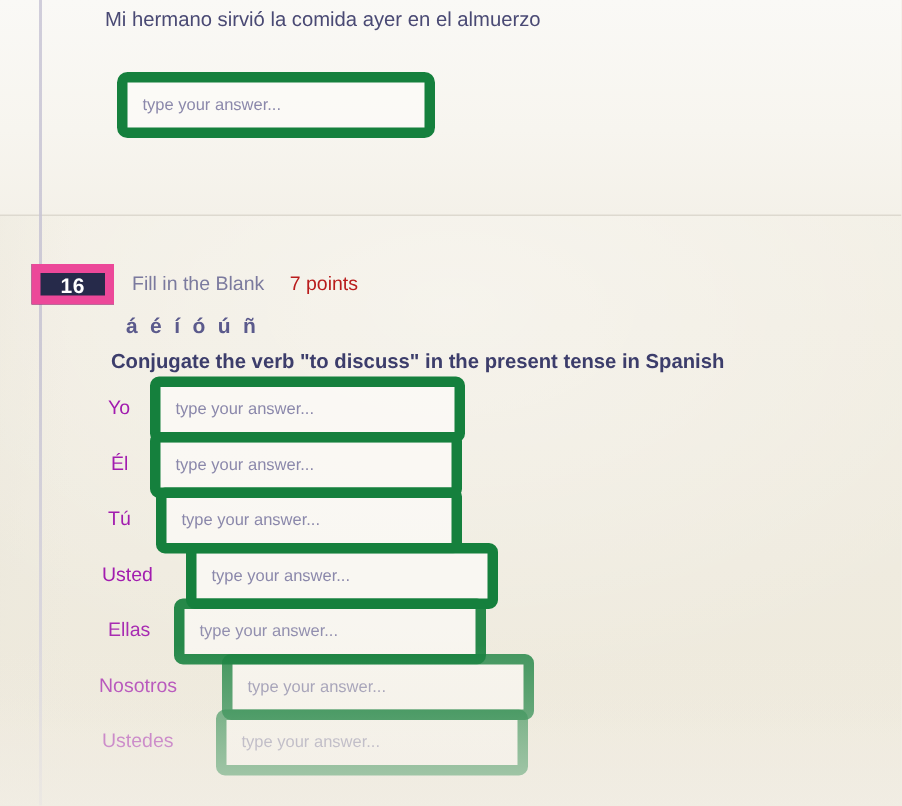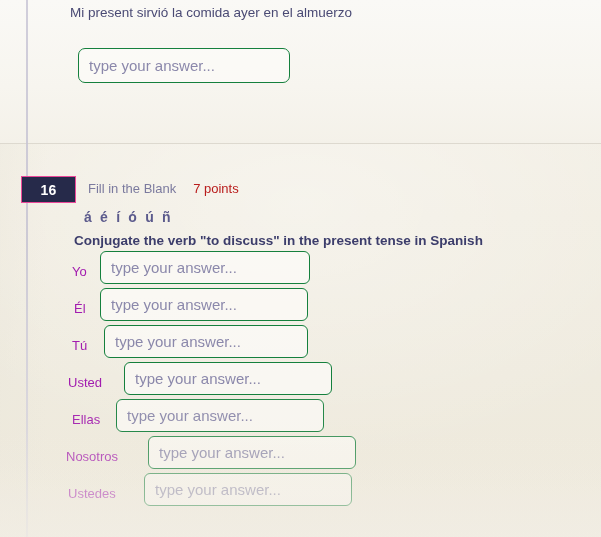--- a/index.html
+++ b/index.html
@@ -69,44 +69,44 @@
     font-size: 13.5px;
     color: #4a4a74;
     line-height: 18px;
     margin: 0;
     white-space: nowrap;
   }
 
   
   .answer-input {
     display: block;
-    border: 1px solid #15803d;
+    border: 7px solid #15803d;
     border-radius: 6px;
     background: rgba(252,251,248,0.72);
     color: #6c6a92;
     font-family: "Liberation Sans", sans-serif;
-    font-size: 15px;
+    font-size: 11px;
     padding: 15px 10px;
     outline: none;
   }
   .answer-input::placeholder { color: #8b88ab; opacity: 1; }
 
   #top-answer {
     position: absolute;
     left: 78px; top: 48px;
     width: 212px; height: 35px;
     border-radius: 7px;
   }
 
   
   #q16-badge {
     left: 21px; top: 176px;
     width: 55px; height: 27px;
     background: #262a4a;
-    border: 1px solid #ec4899;
+    border: 6px solid #ec4899;
     color: #ffffff;
     font-size: 14px;
     font-weight: bold;
     display: flex;
     align-items: center;
     justify-content: center;
     letter-spacing: .3px;
   }
   #q16-meta {
     left: 88px; top: 181px;
@@ -196,21 +196,21 @@
 </style>
 </head>
 <body>
 
 <div id="page"></div>
 <div id="upper-band"></div>
 <div id="divider"></div>
 <div id="rail"></div>
 
 <div class="blk" id="q-top">
-  <p class="q-prompt">Mi present sirvió la comida ayer en el almuerzo</p>
+  <p class="q-prompt">Mi hermano sirvió la comida ayer en el almuerzo</p>
 </div>
 
 <input id="top-answer" class="answer-input" type="text" placeholder="type your answer..." style="">
 
 <div class="blk" id="q16-badge">
   <span>16</span>
 </div>
 
 <div class="blk" id="q16-meta">
   <span class="type">Fill in the Blank</span>

